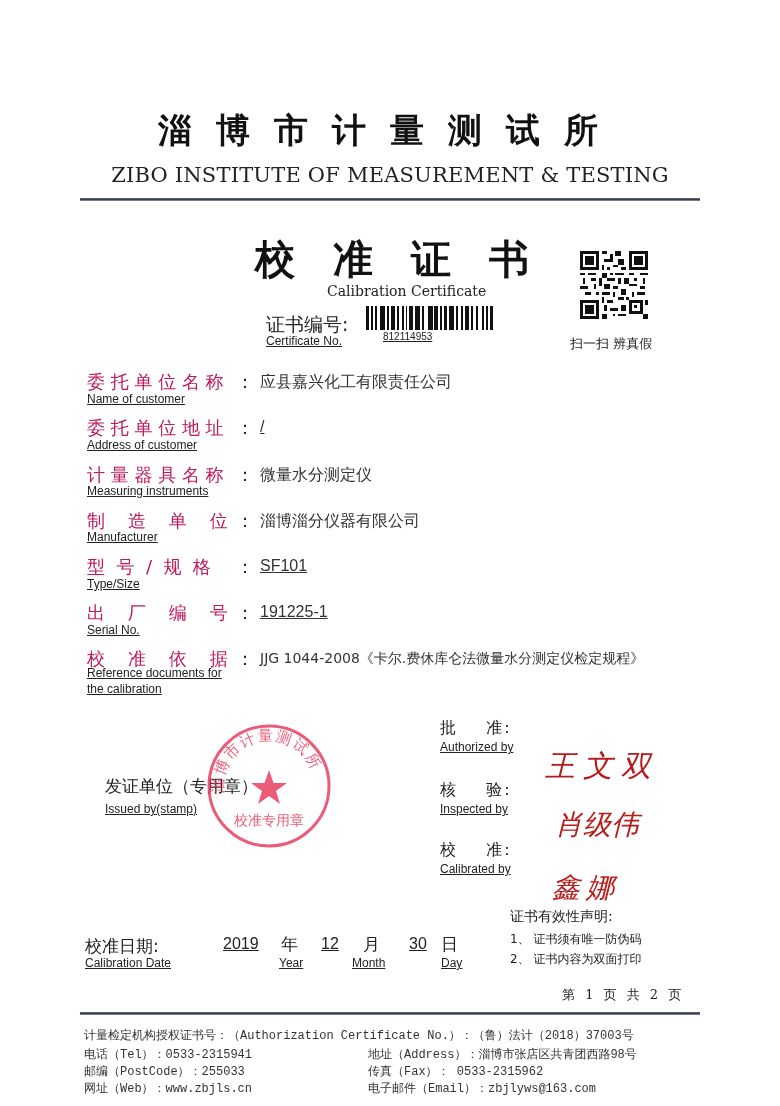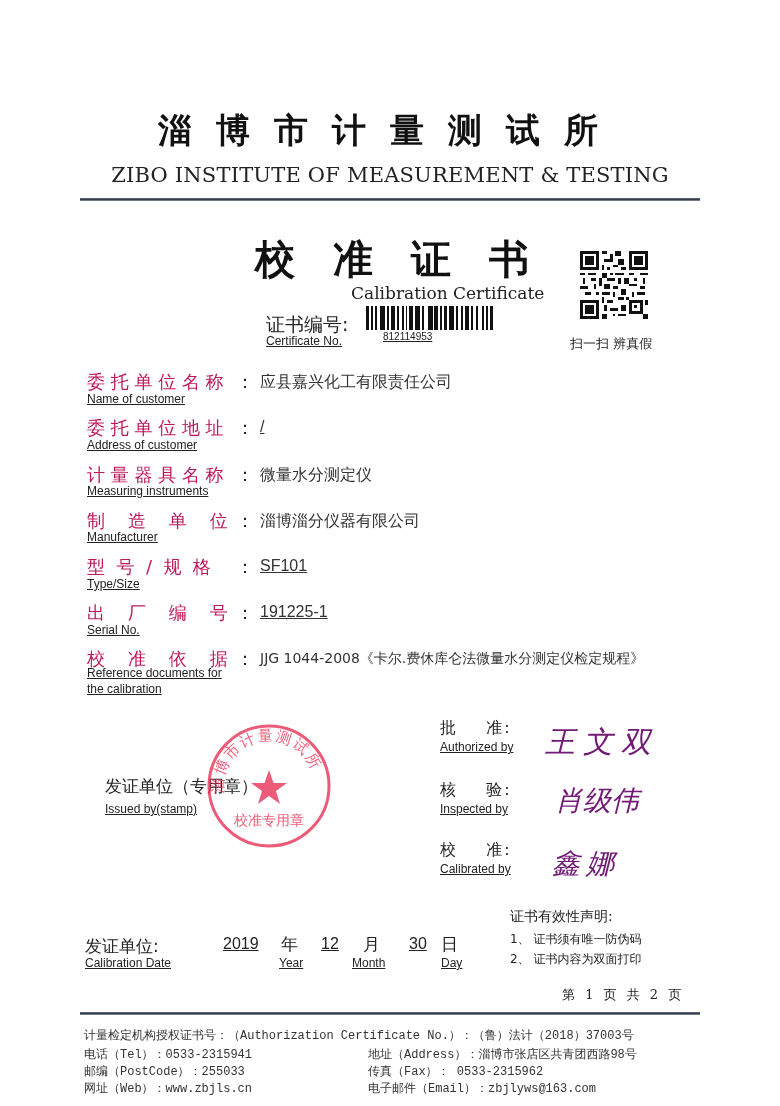--- a/index.html
+++ b/index.html
@@ -9,42 +9,42 @@
   .sans { font-family: "Liberation Sans", "DejaVu Sans", sans-serif; text-decoration: underline; }
   .mono { font-family: "Liberation Mono", "DejaVu Sans Mono", monospace; }
 
   .inst-cn { left: 0; width: 780px; top: 108px; text-align: center; font-size: 34px; font-weight: bold; letter-spacing: 24px; color: #111; }
   .inst-en { left: 0; width: 780px; top: 163px; text-align: center; font-size: 21px; color: #222; letter-spacing: 0.2px; }
   .rule { left: 80px; width: 620px; height: 3px; background: linear-gradient(#6a7180, #2d3340 60%, #a8adb6); }
   .rule-top { top: 198px; }
   .rule-bottom { top: 1012px; }
 
   .cert-title { left: 255px; top: 232px; font-size: 40px; font-weight: bold; letter-spacing: 38px; color: #111; }
-  .cert-sub { left: 327px; top: 283px; font-size: 17px; color: #222; margin-left: 24px; }
+  .cert-sub { left: 327px; top: 283px; font-size: 14px; color: #222; }
   .cert-no-cn { left: 266px; top: 312px; font-size: 19px; color: #222; }
   .cert-no-en { left: 266px; top: 334px; font-size: 12px; color: #222; }
   .barcode { left: 366px; top: 306px; width: 160px; height: 24px; display: flex; gap: 0; align-items: stretch; }
   .barcode span { display: block; background: #111; height: 100%; }
   .cert-no-val { left: 383px; top: 331px; font-size: 10px; color: #222; }
 
   .qr { left: 580px; top: 251px; width: 68px; height: 68px; }
   .qr-caption { left: 570px; top: 335px; font-size: 13px; color: #222; }
 
   .field-label-cn { left: 87px; font-size: 18px; color: #be185d; white-space: pre; }
   .field-label-en { left: 87px; font-size: 12px; color: #222; line-height: 16px; }
   .field-colon { left: 236px; font-size: 18px; color: #222; }
   .field-value { left: 260px; font-size: 16px; color: #333; text-align: center; }
 
   .stamp { left: 205px; top: 722px; width: 128px; height: 128px; }
   .issued-cn { left: 105px; top: 775px; font-size: 17px; color: #222; }
   .issued-en { left: 105px; top: 802px; font-size: 12px; color: #222; }
 
   .sig-label-cn { left: 440px; font-size: 16px; color: #222; letter-spacing: 2px; white-space: pre; }
   .sig-label-en { left: 440px; font-size: 12px; color: #222; }
-  .signature { font-family: "DejaVu Serif", serif; font-style: italic; font-size: 30px; color: #701a75; }
+  .signature { font-family: "DejaVu Serif", serif; font-style: italic; font-size: 30px; color: #b91c1c; margin-top: 24px; }
 
   .validity-title { left: 510px; top: 908px; font-size: 14px; color: #222; }
   .validity-item { left: 510px; font-size: 12px; color: #222; }
 
   .date-label-cn { left: 85px; top: 935px; font-size: 17px; color: #222; }
   .date-label-en { left: 85px; top: 956px; font-size: 12px; color: #222; }
   .date-num { top: 935px; font-size: 16px; color: #222; }
   .date-unit-cn { top: 933px; font-size: 17px; color: #222; }
   .date-unit-en { top: 956px; font-size: 12px; color: #222; }
 
@@ -229,21 +229,21 @@
 <div>
   <div class="abs sig-label-cn" style="top:840px">校    准:</div>
   <div class="abs sig-label-en sans" style="top:862px">Calibrated by</div>
   <div class="abs signature" style="left:552px;top:845px;font-size:28px;letter-spacing:6px">鑫娜</div>
 </div>
 
 <div class="abs validity-title">证书有效性声明:</div>
 <div class="abs validity-item" style="top:931px">1、  证书须有唯一防伪码</div>
 <div class="abs validity-item" style="top:951px">2、  证书内容为双面打印</div>
 
-<div class="abs date-label-cn">发证单位:</div>
+<div class="abs date-label-cn">校准日期:</div>
 <div class="abs date-label-en sans">Calibration Date</div>
 <div class="abs date-num sans" style="left:223px">2019</div>
 <div class="abs date-unit-cn" style="left:281px">年</div>
 <div class="abs date-unit-en sans" style="left:279px">Year</div>
 <div class="abs date-num sans" style="left:321px">12</div>
 <div class="abs date-unit-cn" style="left:363px">月</div>
 <div class="abs date-unit-en sans" style="left:352px">Month</div>
 <div class="abs date-num sans" style="left:409px">30</div>
 <div class="abs date-unit-cn" style="left:441px">日</div>
 <div class="abs date-unit-en sans" style="left:441px">Day</div>

